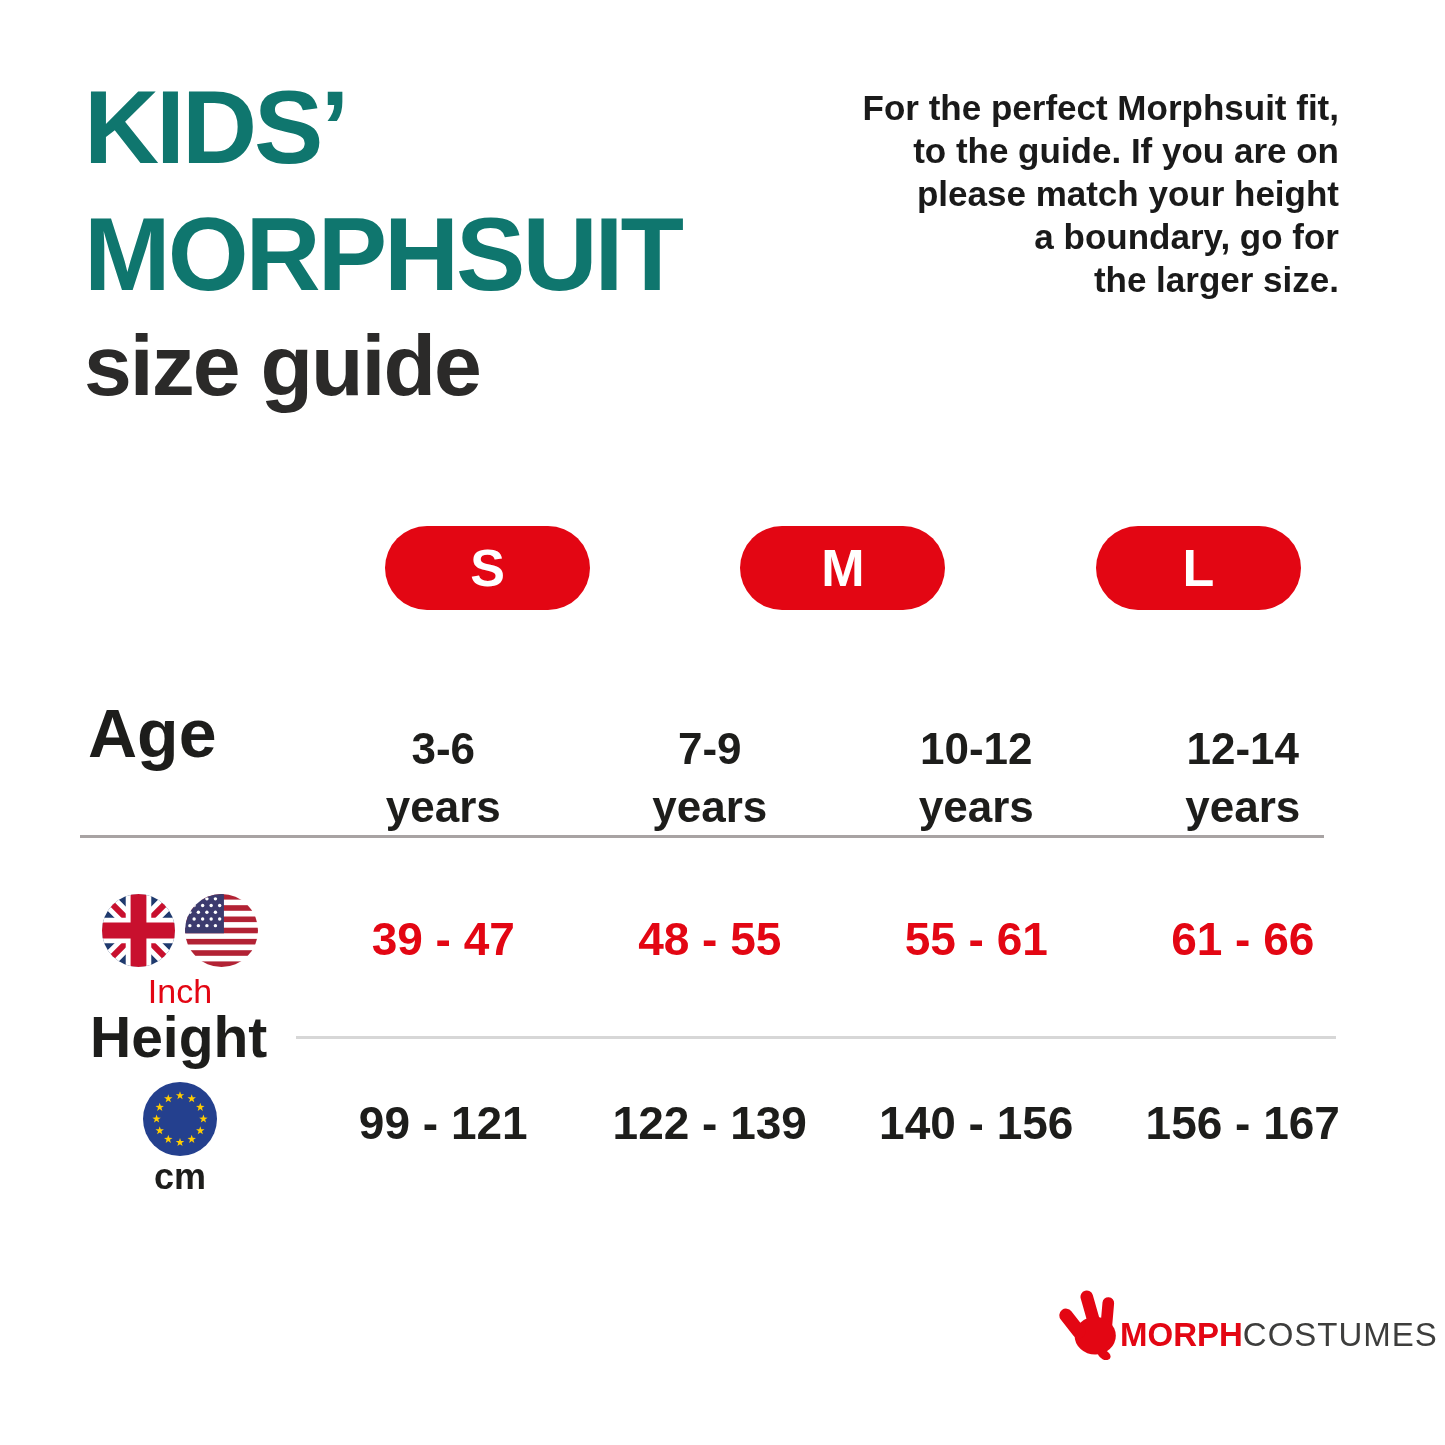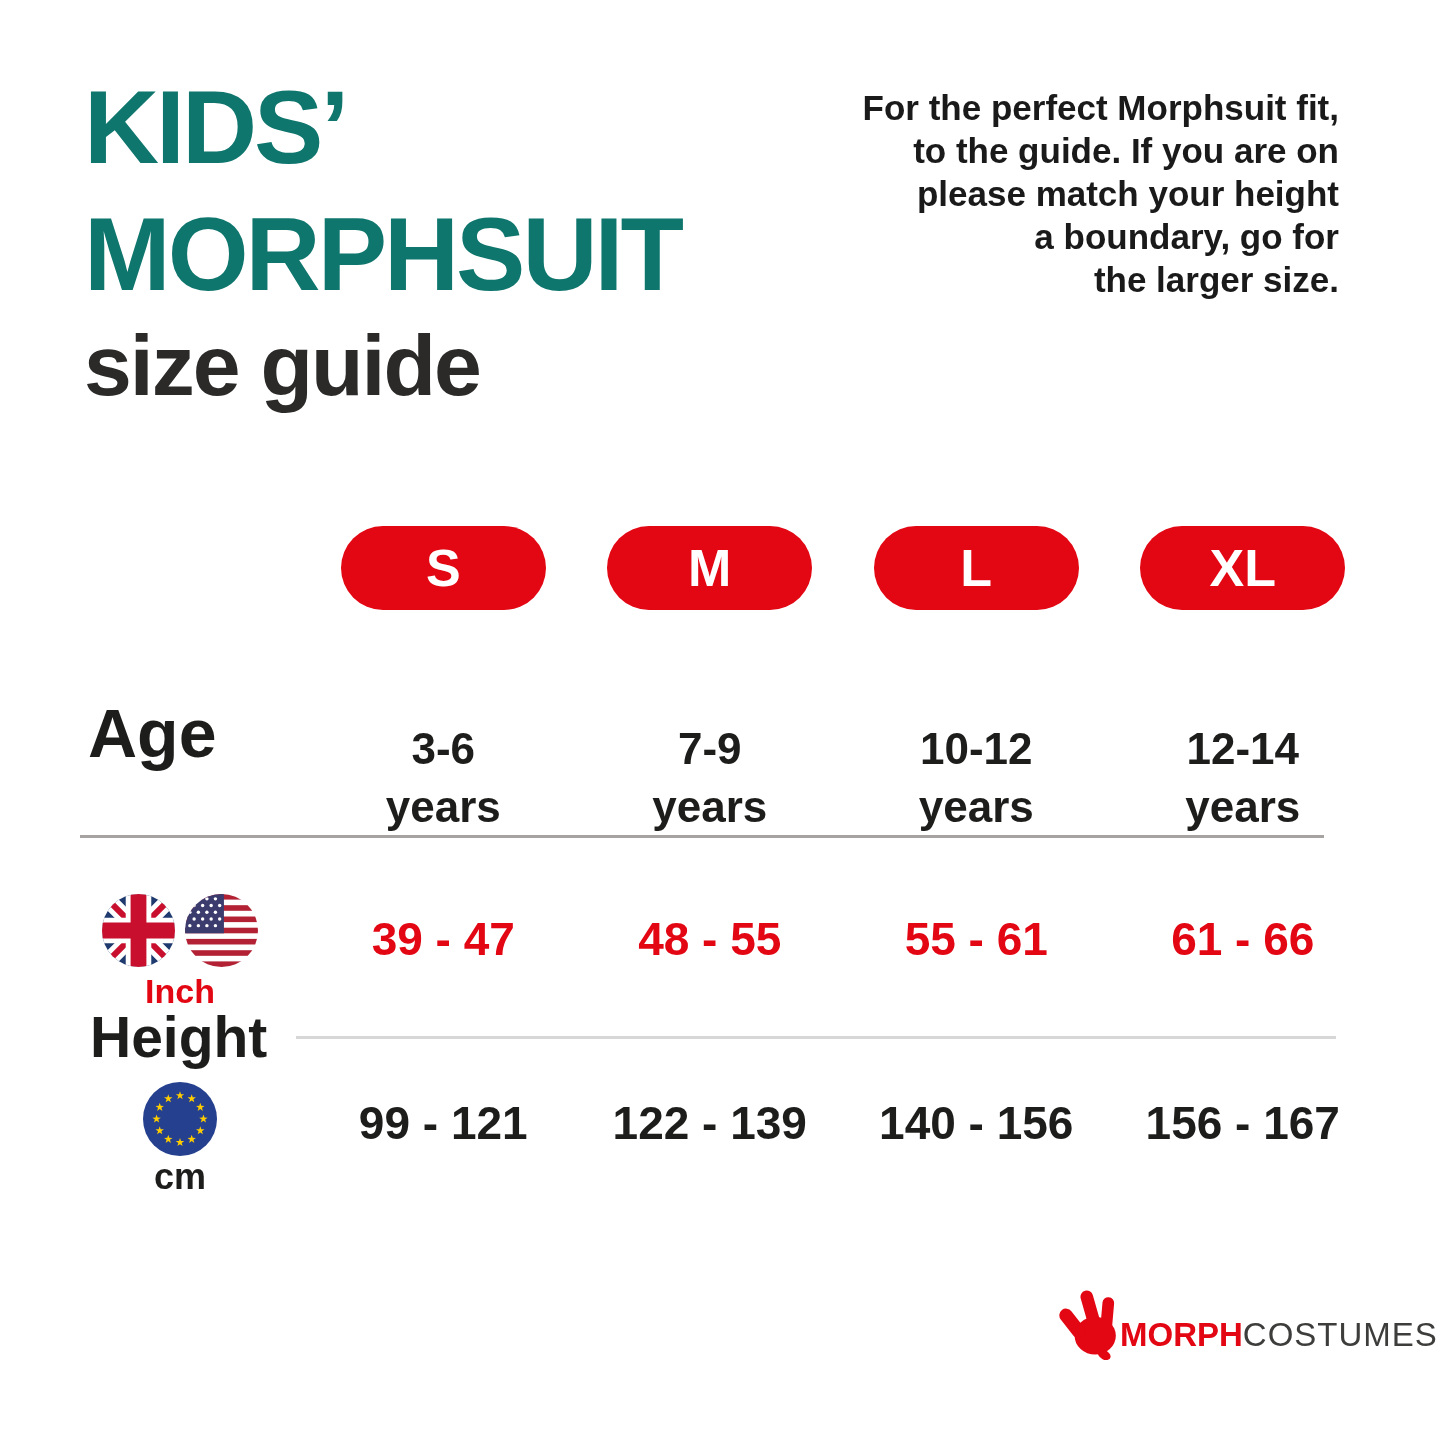--- a/index.html
+++ b/index.html
@@ -43,21 +43,21 @@
   .divider-1{left:80px;top:835px;width:1244px;background:#a8a3a3;}
   .divider-2{left:296px;top:1036px;width:1040px;background:#d7d7d7;}
   
   .flag{position:absolute;border-radius:50%;}
   .flag svg{display:block;}
   .uk-flag{left:102px;top:894px;}
   .us-flag{left:185px;top:894px;}
   .eu-flag{left:143px;top:1082px;}
   .inch-label{
     position:absolute;left:96px;top:972px;width:168px;text-align:center;
-    font-size:34px;font-weight:700;color:#e30613;
+    font-size:34px;font-weight:400;color:#e30613;
   }
   .height-label{
     position:absolute;left:90px;top:1004px;font-size:57px;font-weight:700;color:#1d1d1b;
   }
   .cm-label{
     position:absolute;left:96px;top:1156px;width:168px;text-align:center;
     font-size:36px;font-weight:700;color:#1d1d1b;
   }
   .inch-row{top:912px;}
   .inch-row .val{font-size:46px;font-weight:700;color:#e30613;white-space:nowrap;}
@@ -94,23 +94,20 @@
 
   <div class="row pills-row">
     <div class="col">
         <div class="pill">S</div>
       </div>
     <div class="col">
         <div class="pill">M</div>
       </div>
     <div class="col">
         <div class="pill">L</div>
-      </div>
-    <div class="col">
-        <div class="pill">XL</div>
       </div>
   </div>
 
   <div class="age-label">Age</div>
   <div class="row age-row">
     <div class="col age-val">
       <div>3-6</div>
       <div>years</div>
     </div>
     <div class="col age-val">

